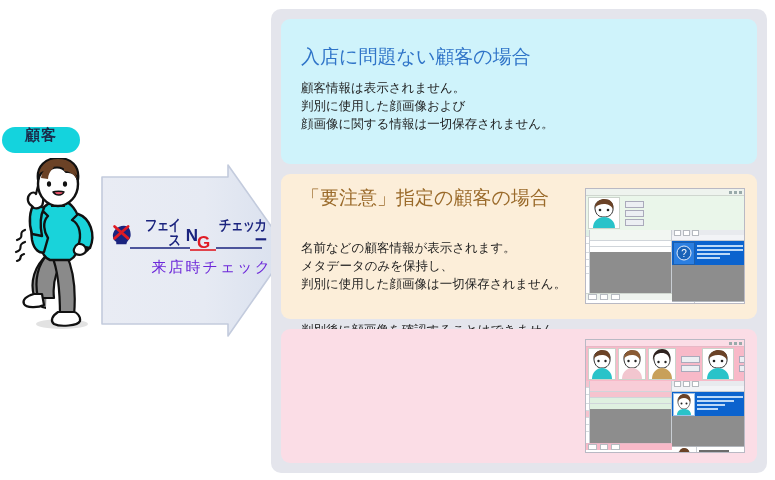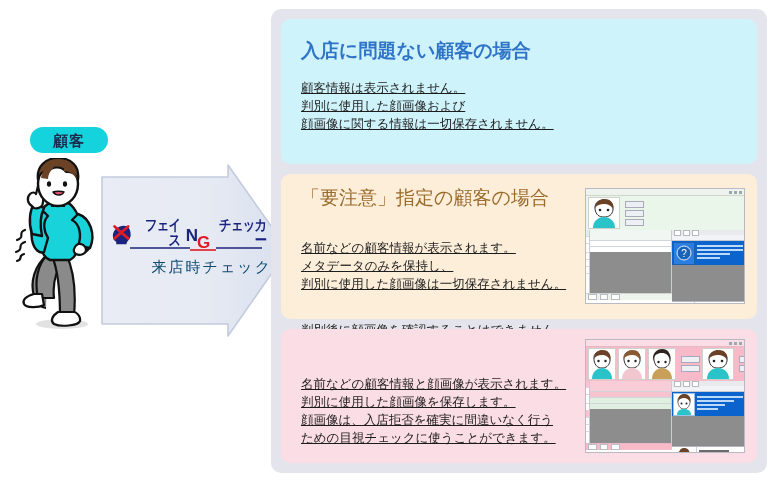--- a/index.html
+++ b/index.html
@@ -17,26 +17,25 @@
 
   
   #left-col {
     position: absolute;
     left: 0; top: 0;
     width: 270px; height: 480px;
   }
 
   #customer-badge {
     position: absolute;
-    left: 30px; top: 127px;
+    left: 2px; top: 127px;
     width: 78px; height: 26px;
     background: #14d3dd;
     border-radius: 13px;
     display: flex;
-    align-items: center;
     justify-content: center;
   }
   #customer-badge .badge-text {
     font-size: 15px;
     color: #1b2a4a;
     font-weight: 700;
     letter-spacing: 1px;
     line-height: 1;
   }
 
@@ -85,21 +84,21 @@
     font-weight: 700;
     color: #e01b24;
     line-height: 1;
     position: relative;
     top: 4px;
     margin-left: -2px;
   }
   #logo-sub {
     margin-top: 7px;
     font-size: 15px;
-    color: #0c4a6e;
+    color: #6d28d9;
     letter-spacing: 2px;
     font-weight: 400;
   }
 
   
   #panels-container {
     position: absolute;
     left: 271px; top: 9px;
     width: 496px; height: 464px;
     background: #e4e5ec;
@@ -117,32 +116,31 @@
   #panel-deny  { top: 320px; height: 134px; background: #fbdde6; }
 
   .panel-heading {
     position: absolute;
     left: 20px;
     font-size: 19px;
     font-weight: 400;
     line-height: 1;
     white-space: nowrap;
   }
-  #panel-ok   .panel-heading { top: 22px; color: #2f74c8; font-weight: bold; }
+  #panel-ok   .panel-heading { top: 28px; color: #2f74c8; }
   #panel-warn .panel-heading { top: 14px; color: #9a6a2a; }
   #panel-deny .panel-heading { top: 14px; color: #c42254; }
 
   .panel-body {
     position: absolute;
     left: 20px;
     font-size: 12.5px;
     line-height: 18px;
     color: #1d1d1d;
     white-space: pre-line;
-    text-decoration: underline;
   }
   #panel-ok   .panel-body { top: 60px; }
   #panel-warn .panel-body { top: 47px; width: 300px; }
   #panel-deny .panel-body { top: 46px; width: 300px; }
 
   .panel-body .gap { display: block; height: 10px; }
 
   
   .mini-shot {
     position: absolute;
@@ -412,24 +410,20 @@
       <div class="ms-status st-warn">
         <span>&nbsp;&nbsp;&nbsp;</span>
         <span>&nbsp;&nbsp;&nbsp;</span>
         <span>&nbsp;&nbsp;&nbsp;&nbsp;</span>
         <span style="margin-left:auto;">&nbsp;&nbsp;</span>
       </div>
     </div>
   </div>
 
   <div class="panel" id="panel-deny">
-    <div class="panel-body">名前などの顧客情報と顔画像が表示されます。
-判別に使用した顔画像を保存します。
-顔画像は、入店拒否を確実に間違いなく行う
-ための目視チェックに使うことができます。</div>
 
     <div class="mini-shot" id="shot-deny">
       <div class="ms-titlebar ms-tb-deny">
         <span>&nbsp;</span>
         <span class="ms-tb-dots">
             <i></i>
             <i></i>
             <i></i>
           </span>
       </div>

